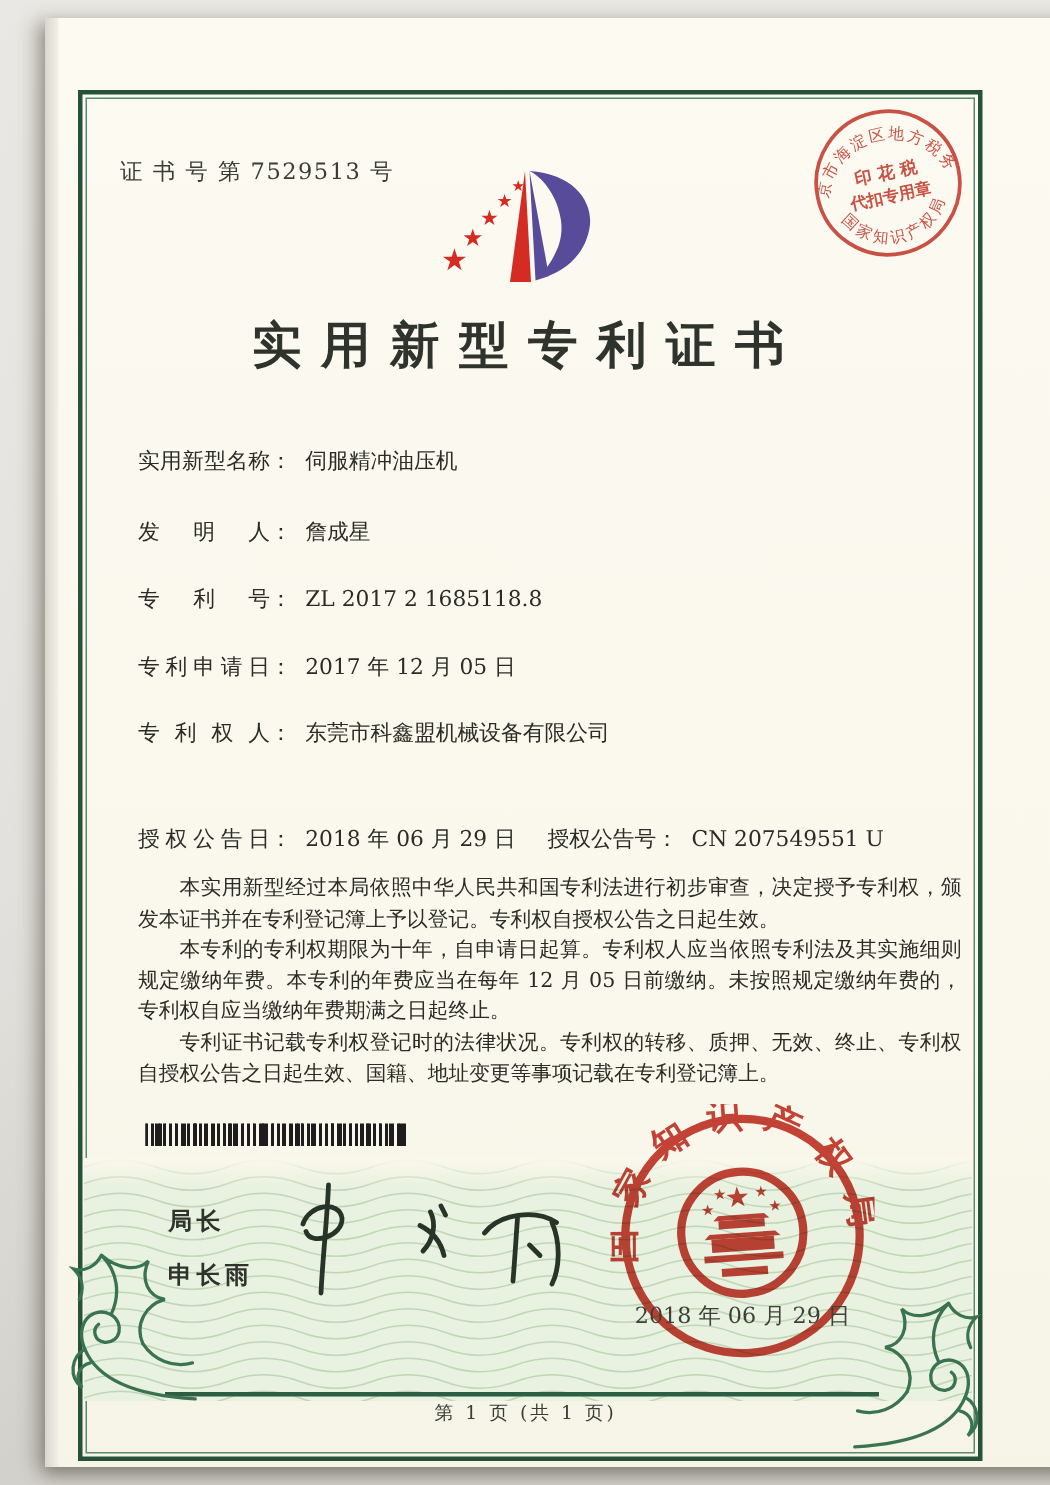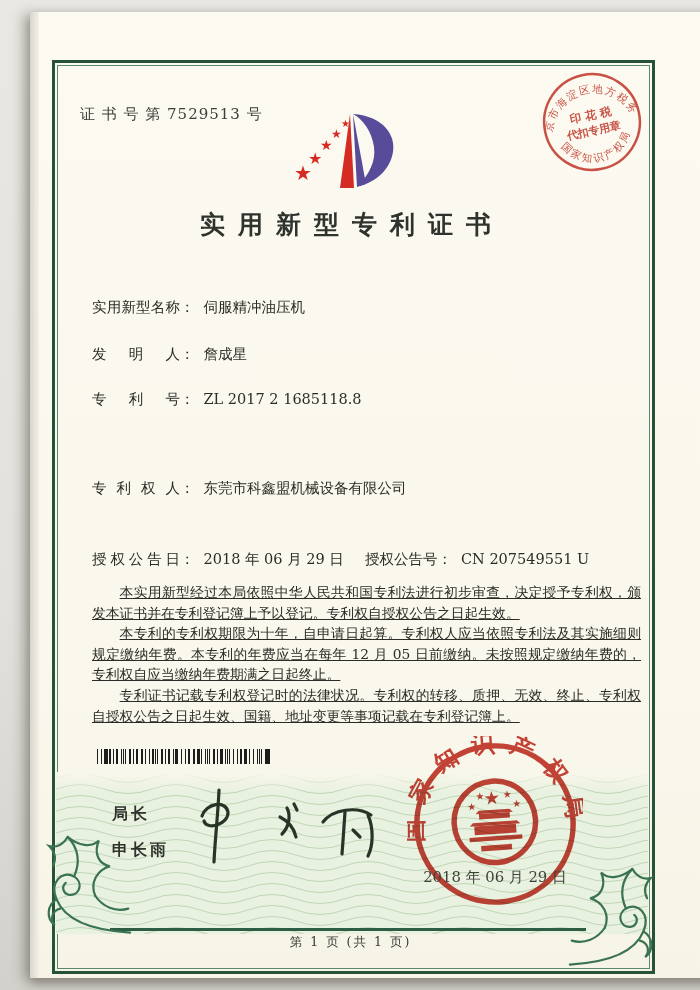--- a/index.html
+++ b/index.html
@@ -21,34 +21,34 @@
     border:3px solid #26523a;
   }
   .cert-border::after{content:"";position:absolute;inset:2px;border:1px solid #5a8a6e;}
   .cert-number{
     position:absolute;left:50px;top:93px;font-size:15px;color:#3a3d38;
     letter-spacing:1px;
   }
   .logo{position:absolute;left:256px;top:94px;width:120px;height:96px;}
   .title{
     position:absolute;left:22px;top:196px;width:597px;text-align:center;
-    font-size:25px;font-weight:bold;color:#2e332d;
+    font-size:33px;font-weight:bold;color:#2e332d;
     letter-spacing:13px;padding-left:3px;box-sizing:border-box;
   }
   .frow{position:absolute;left:62px;width:560px;font-size:14.5px;color:#2b2c27;}
   .flabel{display:inline-block;width:88px;text-align:justify;text-align-last:justify;
     vertical-align:top;}
   .fval{margin-left:9px;}
   .fval.addr{display:inline-block;width:372px;vertical-align:top;line-height:23px;}
   .pair2{position:absolute;left:273px;top:0;white-space:nowrap;}
   .paras{
     position:absolute;left:62px;top:570px;width:549px;
     font-size:13.8px;line-height:20.6px;color:#2b2c27;text-align:justify;
   }
-  .paras p{margin:0;text-indent:2em;text-decoration:underline;}
+  .paras p{margin:0;text-indent:2em;}
   .barcode{
     position:absolute;left:67px;top:737px;width:174px;height:15px;
     background:
       repeating-linear-gradient(90deg,#1d1d1d 0 1.5px,transparent 1.5px 4px),
       repeating-linear-gradient(90deg,#1d1d1d 0 1px,transparent 1px 6.5px),
       repeating-linear-gradient(90deg,transparent 0 9px,#1d1d1d 9px 11px,transparent 11px 23px);
   }
   .panel{
     position:absolute;left:26px;top:760px;width:592px;height:162px;
     background:#e9f1e0;
@@ -102,20 +102,23 @@
   <div class="title">实用新型专利证书</div>
 
   <div class="frow" style="top:286px">
     <span class="flabel">实用新型名称</span><span>：</span><span class="fval">伺服精冲油压机</span>
   </div>
   <div class="frow" style="top:333px">
     <span class="flabel">发明人</span><span>：</span><span class="fval">詹成星</span>
   </div>
   <div class="frow" style="top:378px">
     <span class="flabel">专利号</span><span>：</span><span class="fval">ZL 2017 2 1685118.8</span>
+  </div>
+  <div class="frow" style="top:423px">
+    <span class="flabel">专利申请日</span><span>：</span><span class="fval">2017 年 12 月 05 日</span>
   </div>
   <div class="frow" style="top:467px">
     <span class="flabel">专利权人</span><span>：</span><span class="fval">东莞市科鑫盟机械设备有限公司</span>
   </div>
   <div class="frow" style="top:538px">
     <span class="flabel">授权公告日</span><span>：</span><span class="fval">2018 年 06 月 29 日</span>
     <span class="pair2">
       <span>授权公告号</span><span>：</span><span class="fval">CN 207549551 U</span>
     </span>
   </div>

